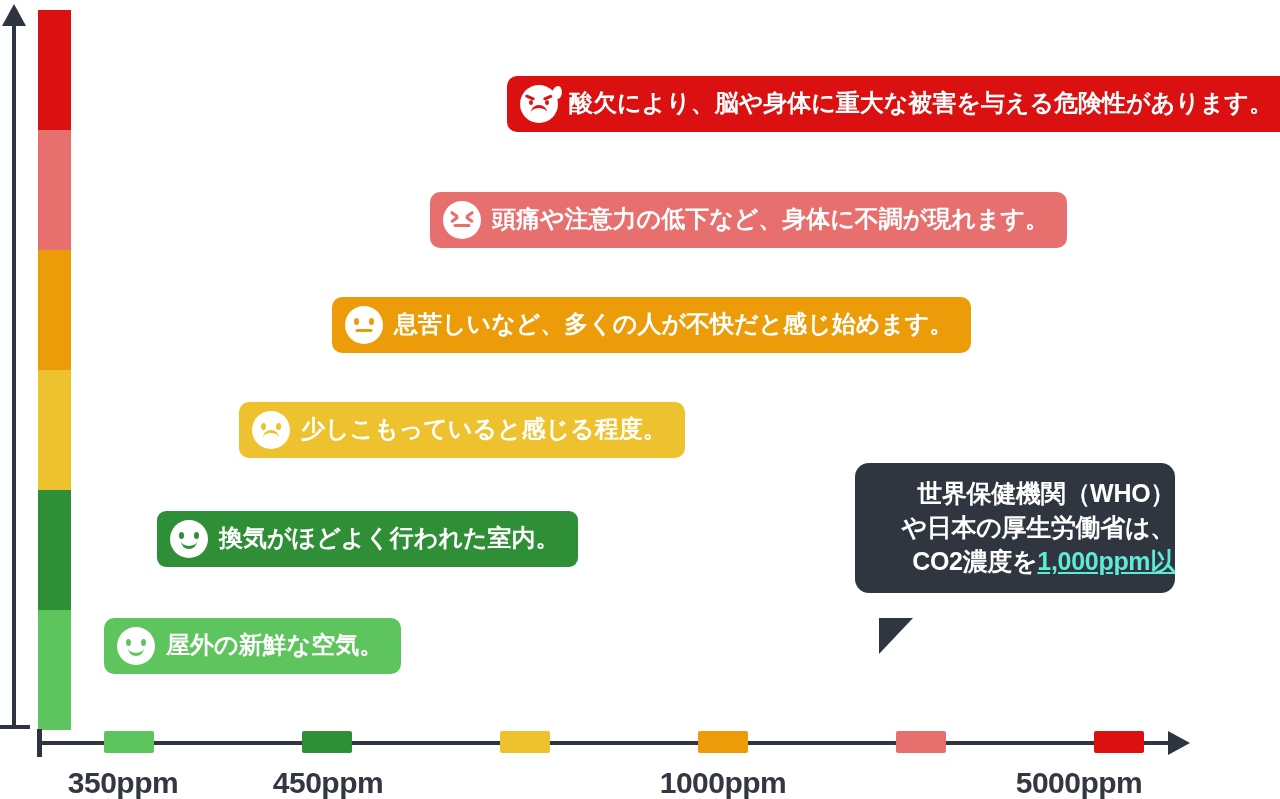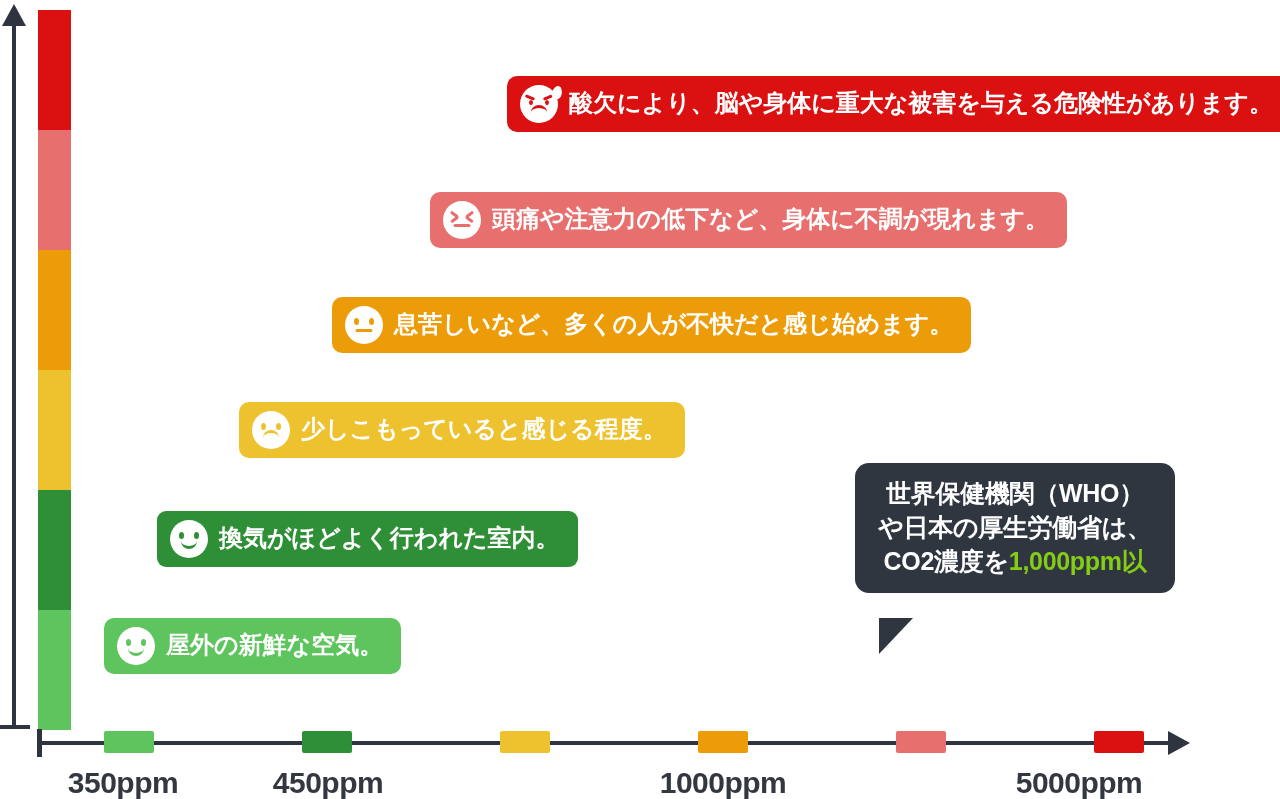--- a/index.html
+++ b/index.html
@@ -242,29 +242,29 @@
 
   
   .speech {
     position: absolute;
     left: 855px;
     top: 463px;
     width: 320px;
     box-sizing: border-box;
     background: #2f3640;
     border-radius: 14px;
-    padding: 13px 16px 15px 16px;
+    padding: 13px 0 15px 16px;
     color: #ffffff;
     font-size: 25px;
     font-weight: bold;
     line-height: 1.36;
-    text-align: center;
+    text-align: right;
     letter-spacing: -0.3px;
   }
-  .speech .hl { color: #84cc16; }
+  .speech .hl { color: #5eead4; text-decoration: underline; }
   .speech-tail {
     position: absolute;
     left: 879px;
     top: 618px;
     width: 0;
     height: 0;
     border-left: 0 solid transparent;
     border-right: 34px solid transparent;
     border-top: 36px solid #2f3640;
   }

